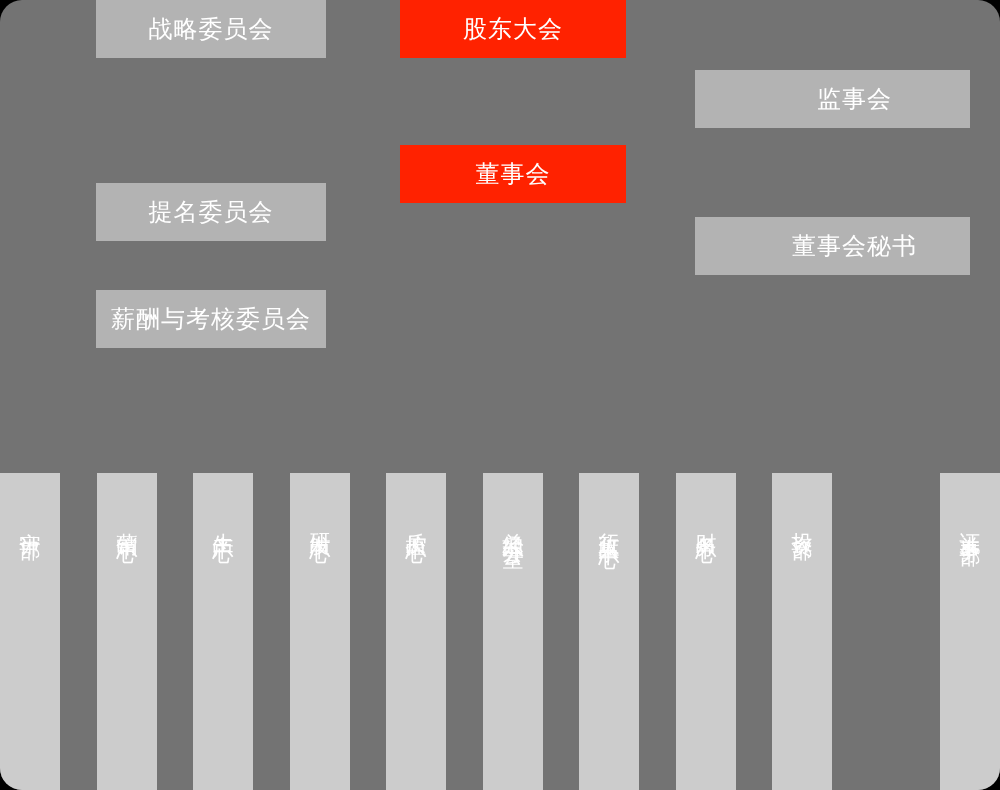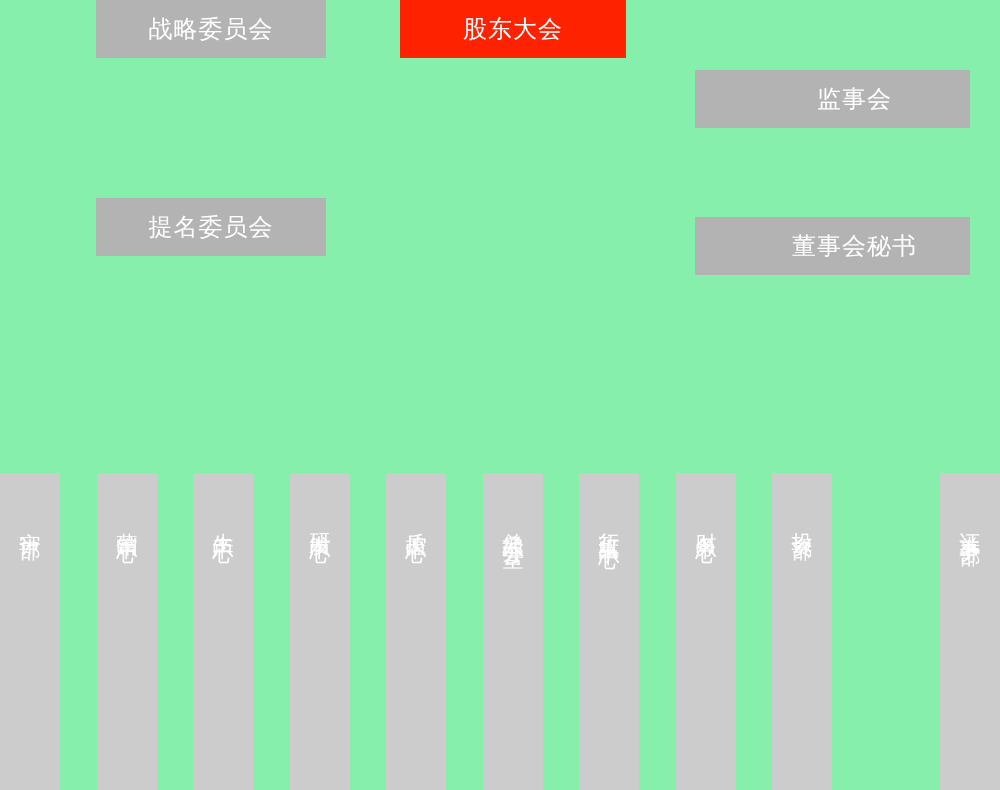--- a/index.html
+++ b/index.html
@@ -5,22 +5,23 @@
   html, body {
     margin: 0;
     padding: 0;
     background: #000000;
     font-family: "Liberation Sans", "DejaVu Sans", sans-serif;
   }
   .stage {
     position: relative;
     width: 1000px;
     height: 790px;
-    background: #86efac;
+    background: #737373;
     overflow: hidden;
+    border-radius: 22px;
   }
   .node {
     position: absolute;
     display: flex;
     align-items: center;
     justify-content: center;
     color: #ffffff;
     font-size: 24px;
     letter-spacing: 1px;
     white-space: nowrap;
@@ -49,23 +50,25 @@
     font-size: 21px;
     letter-spacing: 3px;
   }
 </style>
 </head>
 <body>
 
 <div class="stage">
 
   <div class="node gray committee" style="top:0px">战略委员会</div>
-  <div class="node gray committee" style="top:198px">提名委员会</div>
+  <div class="node gray committee" style="top:183px">提名委员会</div>
+  <div class="node gray committee" style="top:290px">薪酬与考核委员会</div>
 
   <div class="node red central" style="top:0px">股东大会</div>
+  <div class="node red central" style="top:145px">董事会</div>
 
   <div class="node gray superv" style="top:70px">监事会</div>
   <div class="node gray superv" style="top:217px">董事会秘书</div>
 
   <div class="dept" style="left:0px">
     <span class="dept-label">审计部</span>
   </div>
   <div class="dept" style="left:97px">
     <span class="dept-label">营销中心</span>
   </div>

